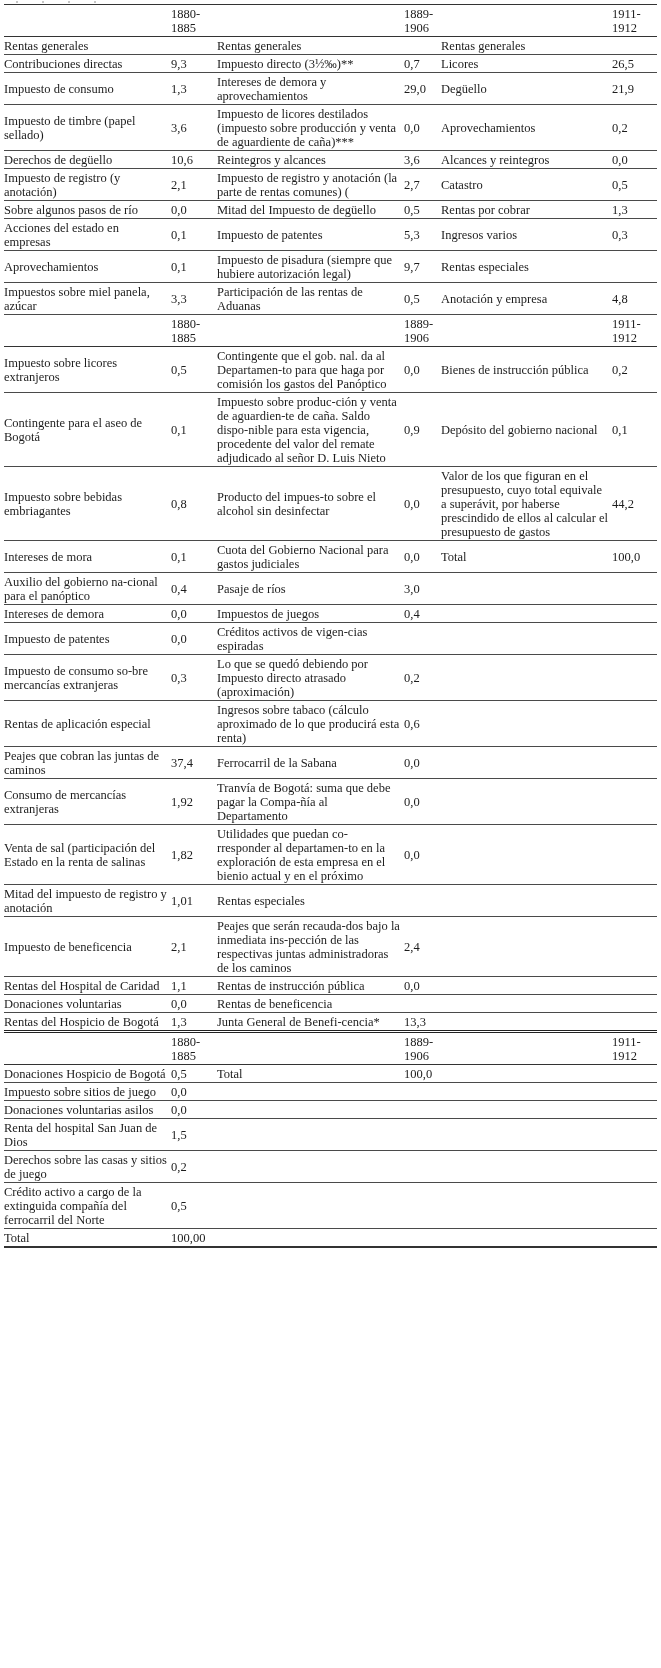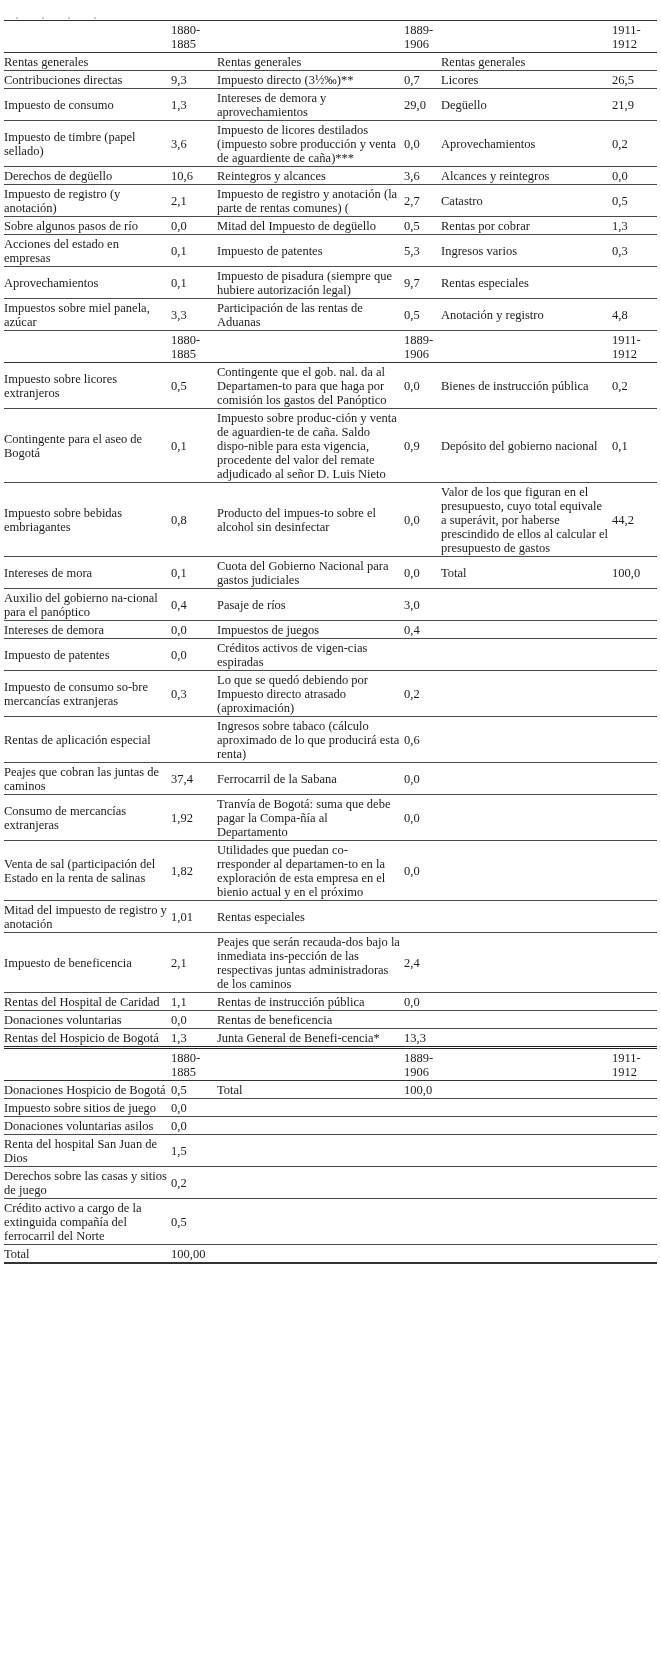--- a/index.html
+++ b/index.html
@@ -7,21 +7,21 @@
     padding: 0;
     background: #ffffff;
   }
   .page {
     width: 661px;
     min-height: 1668px;
     background: #ffffff;
     color: #1c1c1c;
     font-family: "Liberation Serif", "DejaVu Serif", serif;
     box-sizing: border-box;
-    padding-top: 16px;
+    padding-top: 0;
   }
   
   .caption-clip {
     height: 4px;
     margin: 0 4px;
     overflow: hidden;
     position: relative;
   }
   .caption-clip i {
     position: absolute;
@@ -163,21 +163,21 @@
           <td class="lbl">Impuesto de pisadura (siempre que hubiere autorización legal)</td>
           <td class="val">9,7</td>
           <td class="lbl">Rentas especiales</td>
           <td class="val"></td>
         </tr>
         <tr>
           <td class="lbl">Impuestos sobre miel panela, azúcar</td>
           <td class="val">3,3</td>
           <td class="lbl">Participación de las rentas de Aduanas</td>
           <td class="val">0,5</td>
-          <td class="lbl">Anotación y registro</td>
+          <td class="lbl">Anotación y empresa</td>
           <td class="val">4,8</td>
         </tr>
         <tr class="years">
           <td class="lbl"></td>
           <td class="val period">1880-
 1885</td>
           <td class="lbl"></td>
           <td class="val period">1889-
 1906</td>
           <td class="lbl"></td>

